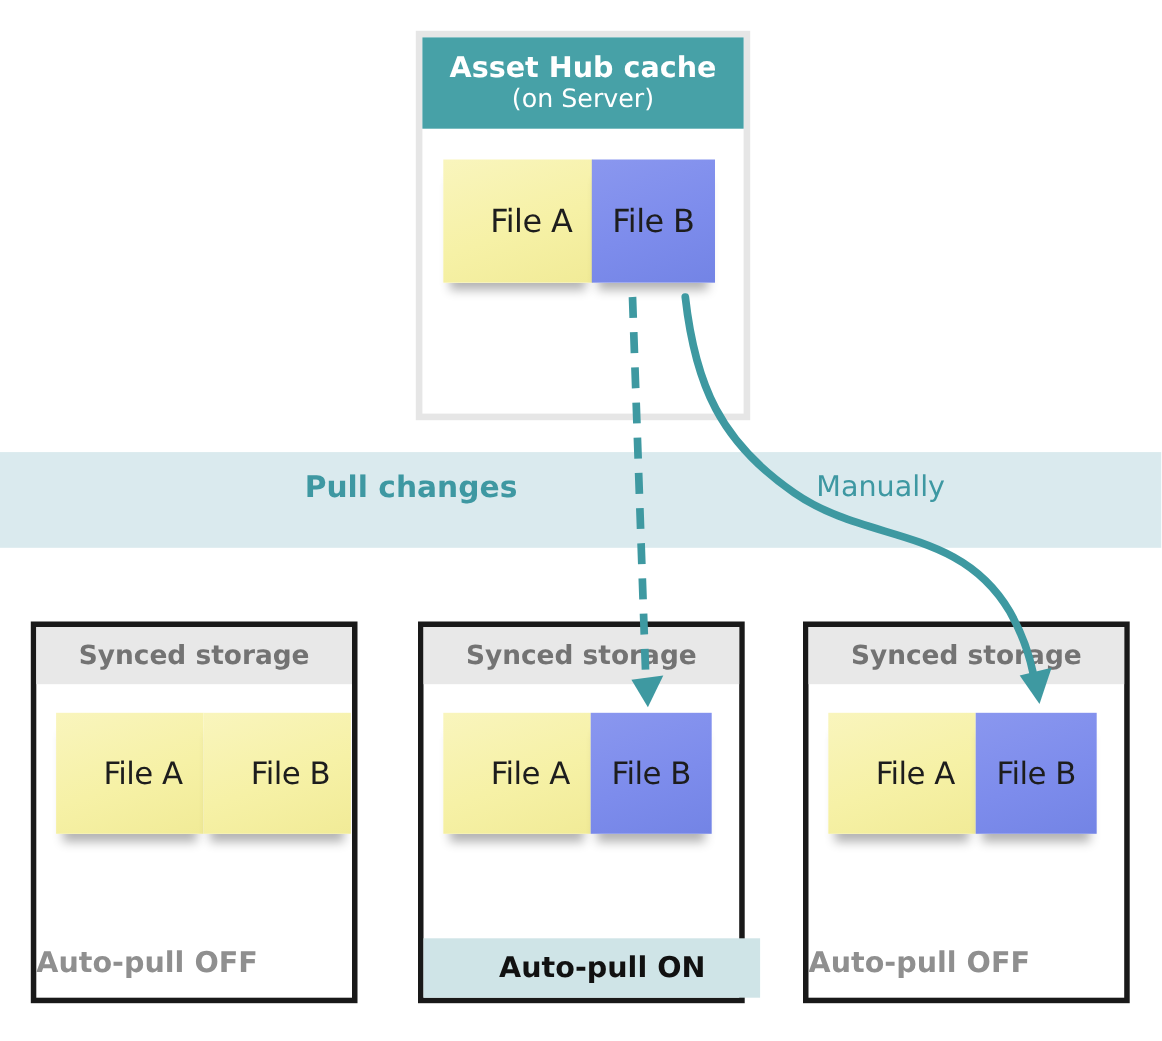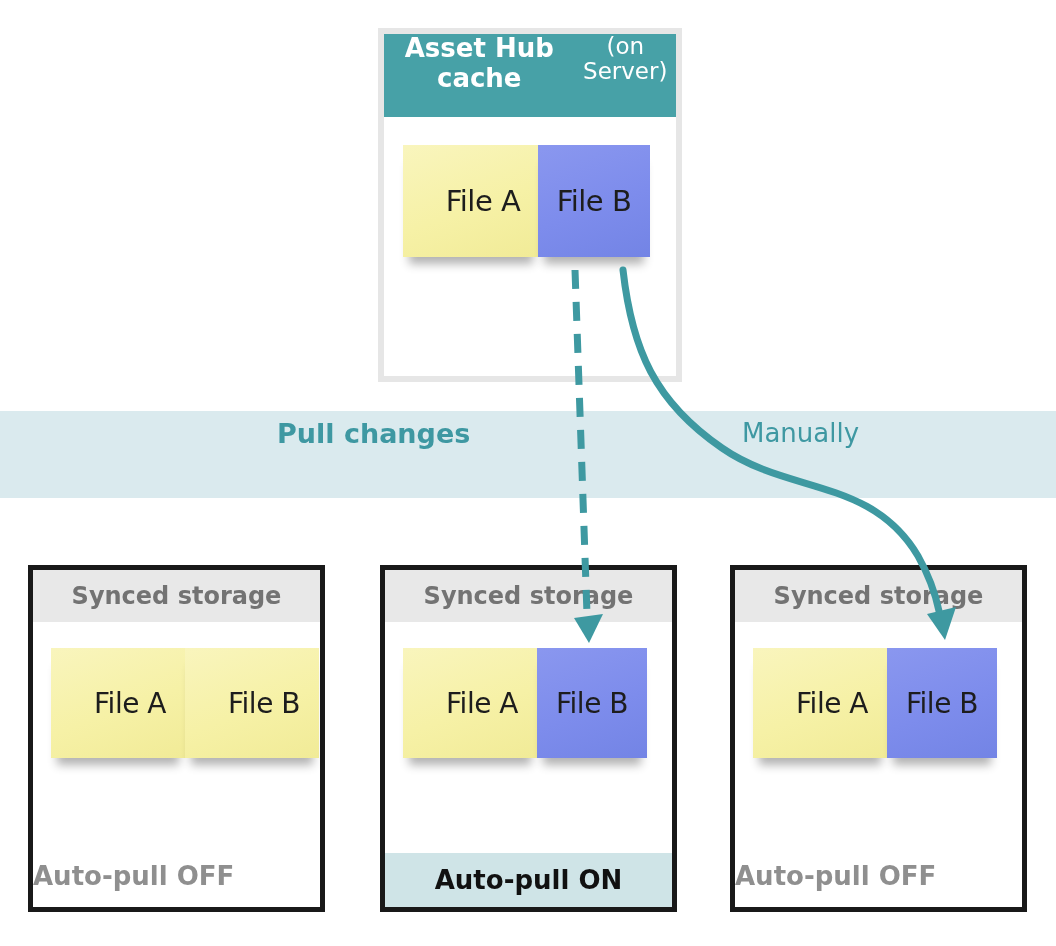--- a/index.html
+++ b/index.html
@@ -3,34 +3,34 @@
 <meta charset="utf-8">
 <style>
   html,body { margin:0; padding:0; background:#ffffff; }
   .canvas {
     position:relative; width:1056px; height:946px; background:#ffffff;
     font-family:"DejaVu Sans","Liberation Sans",sans-serif; overflow:hidden;
   }
 
   
   .band { position:absolute; left:0; top:411px; width:1056px; height:87px; background:#daeaee; z-index:1; }
-  .band-labels { position:absolute; left:0; top:389px; width:919px; height:87px; z-index:4; pointer-events:none; }
+  .band-labels { position:absolute; left:0; top:399px; width:919px; height:87px; z-index:4; pointer-events:none; }
   .band-label { position:absolute; top:50%; transform:translateY(-50%); color:#3e98a2; font-size:26px; white-space:nowrap; }
   .band-label.bold { left:277px; font-weight:bold; font-size:27px; }
   .lbl-auto   { left:497px; }
   .lbl-manual { left:742px; }
 
   
   .cache-box {
     position:absolute; left:378px; top:28px; width:292px; height:342px;
     background:#ffffff; border:6px solid #e6e6e6; z-index:2;
   }
   .cache-header {
     height:83px; background:#47a1a7; color:#ffffff; text-align:center;
-    display:flex; flex-direction:row; justify-content:center; gap:0;
+    display:flex; flex-direction:column; justify-content:center; gap:0;
   }
   .cache-title { font-weight:bold; font-size:26px; line-height:1.15; }
   .cache-sub   { font-size:23px; line-height:1.1; }
   .cache-note-a { left:19px;  top:111px; }
   .cache-note-b { left:154px; top:111px; }
 
   
   .note {
     position:absolute; width:112px; height:112px;
     display:flex; align-items:center; justify-content:center;
@@ -53,21 +53,21 @@
   }
   .storage .note { width:110px; height:110px; top:78px; font-size:28px; }
   .note-a { left:18px; } .note-b { left:152px; }
   .storage-footer[data-state="off"] {
     position:absolute; left:0; bottom:16px; width:100%; 
     font-weight:bold; font-size:26px; color:#8f8f8f;
   }
   .storage-footer[data-state="on"] {
     position:absolute; left:0; bottom:0; width:100%; height:54px; background:#cfe4e7;
     display:flex; align-items:center; justify-content:center;
-    font-weight:bold; font-size:26px; color:#111111;
+    font-weight:bold; font-size:26px; color:#111111;padding-left:19px;
   }
 
   
   .arrows { position:absolute; left:0; top:0; z-index:3; pointer-events:none; }
 </style>
 </head>
 <body>
 
 <div class="canvas">
 

